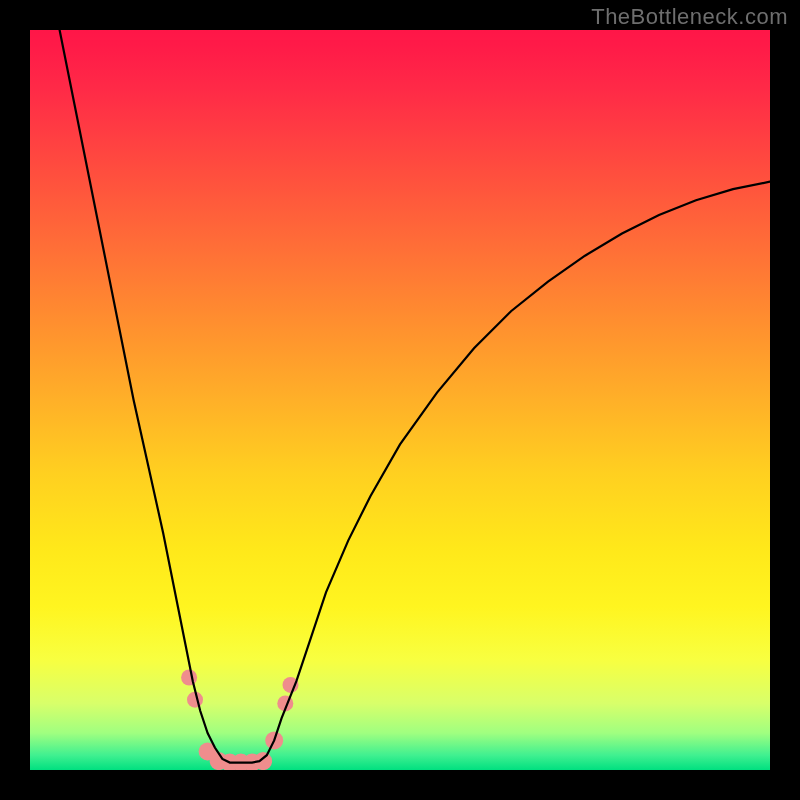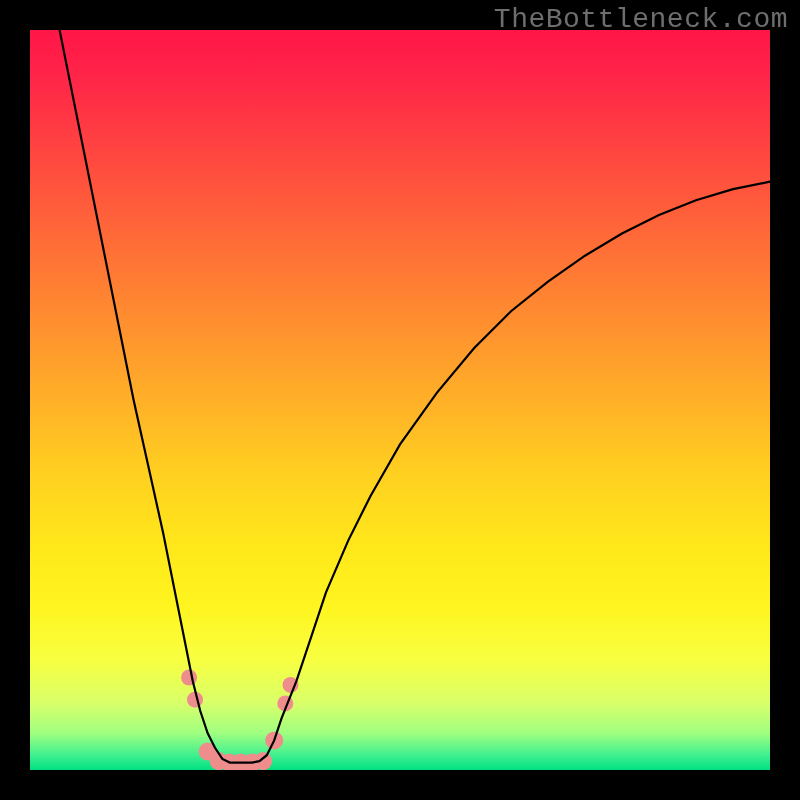--- a/index.html
+++ b/index.html
@@ -42,24 +42,23 @@
       #a0ff80 95%,
       #40f090 98%,
       #00e080 100%
     );
   }
   .watermark {
     position: absolute;
     top: 4px;
     right: 12px;
     color: #6e6e6e;
-    font-size: 28px;
+    font-size: 22px;
     letter-spacing: 0.5px;
     font-weight: 500;
-    font-family: Liberation Mono, monospace;
   }
   svg.overlay {
     position: absolute;
     top: 0;
     left: 0;
   }
 </style>
 </head>
 <body>
 

